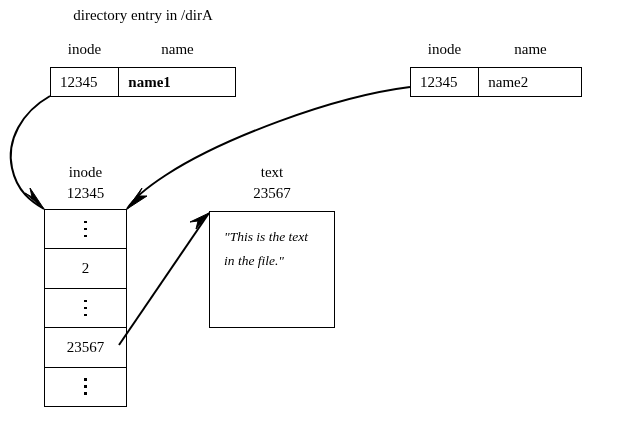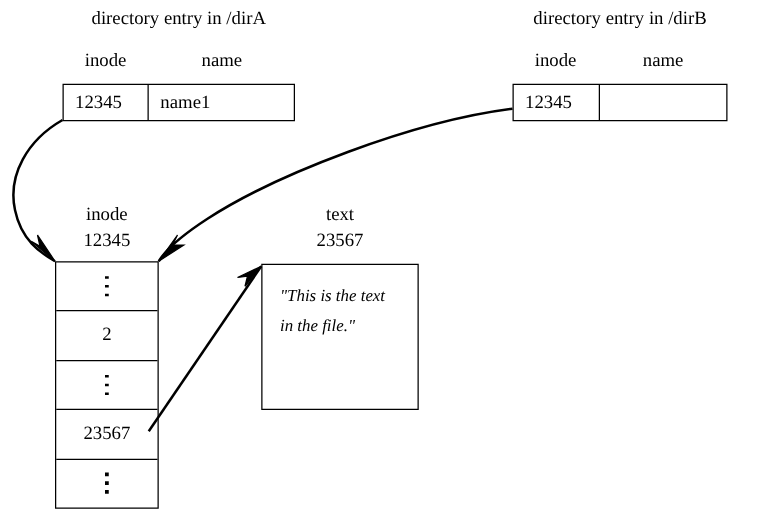--- a/index.html
+++ b/index.html
@@ -123,35 +123,35 @@
     pointer-events: none;
   }
 </style>
 </head>
 <body>
 
 <div id="canvas">
 
   <div class="lbl caption" style="left:50px; top:6px; width:186px;">directory entry in /dirA</div>
 
-  <div class="lbl caption" style="left:410px; top:6px; width:172px;">directory entry in /dirB</div>
 
   <div class="lbl" style="left:50px; top:40px; width:69px;">inode</div>
   <div class="lbl" style="left:119px; top:40px; width:117px;">name</div>
 
   <div class="lbl" style="left:410px; top:40px; width:69px;">inode</div>
   <div class="lbl" style="left:479px; top:40px; width:103px;">name</div>
 
   <div class="direntry" style="left:50px; top:67px; width:186px;">
     <div class="cell inode-cell" style="width:69px;">12345</div>
-    <div class="cell" style="width:117px;">name1</div>
+    <div class="cell" style="width:117px;font-weight:bold;">name1</div>
   </div>
 
   <div class="direntry" style="left:410px; top:67px; width:172px;">
     <div class="cell inode-cell" style="width:69px;">12345</div>
+    <div class="cell" style="width:103px;">name2</div>
   </div>
 
   <div class="lbl stack-lbl" style="left:44px; top:163px; width:83px;">inode</div>
   <div class="lbl stack-lbl" style="left:44px; top:184px; width:83px;">12345</div>
 
   <div id="inode-table">
     <div class="irow">
       <span class="vdots">
           <i></i>
           <i></i>

